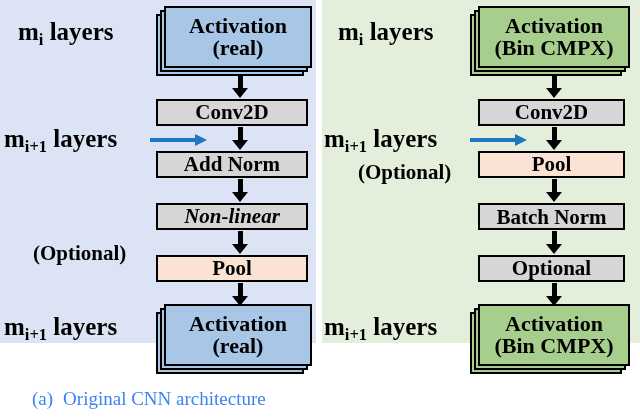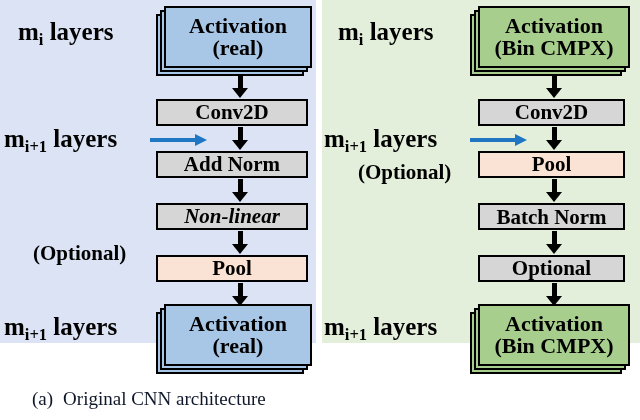--- a/index.html
+++ b/index.html
@@ -88,21 +88,21 @@
     border-top:6px solid transparent;
     border-bottom:6px solid transparent;
     border-left:12px solid #1f77c4;
   }
 
   
   .caption{
     position:absolute;
     top:388px;
     font-size:19px;
-    color:#0f172a;
+    color:#3b82f6;
     white-space:nowrap;
   }
   .caption .tag{margin-right:10px;}
 </style>
 </head>
 <body>
 
 <div class="figure">
 
   <div class="panel" id="panel-a">

